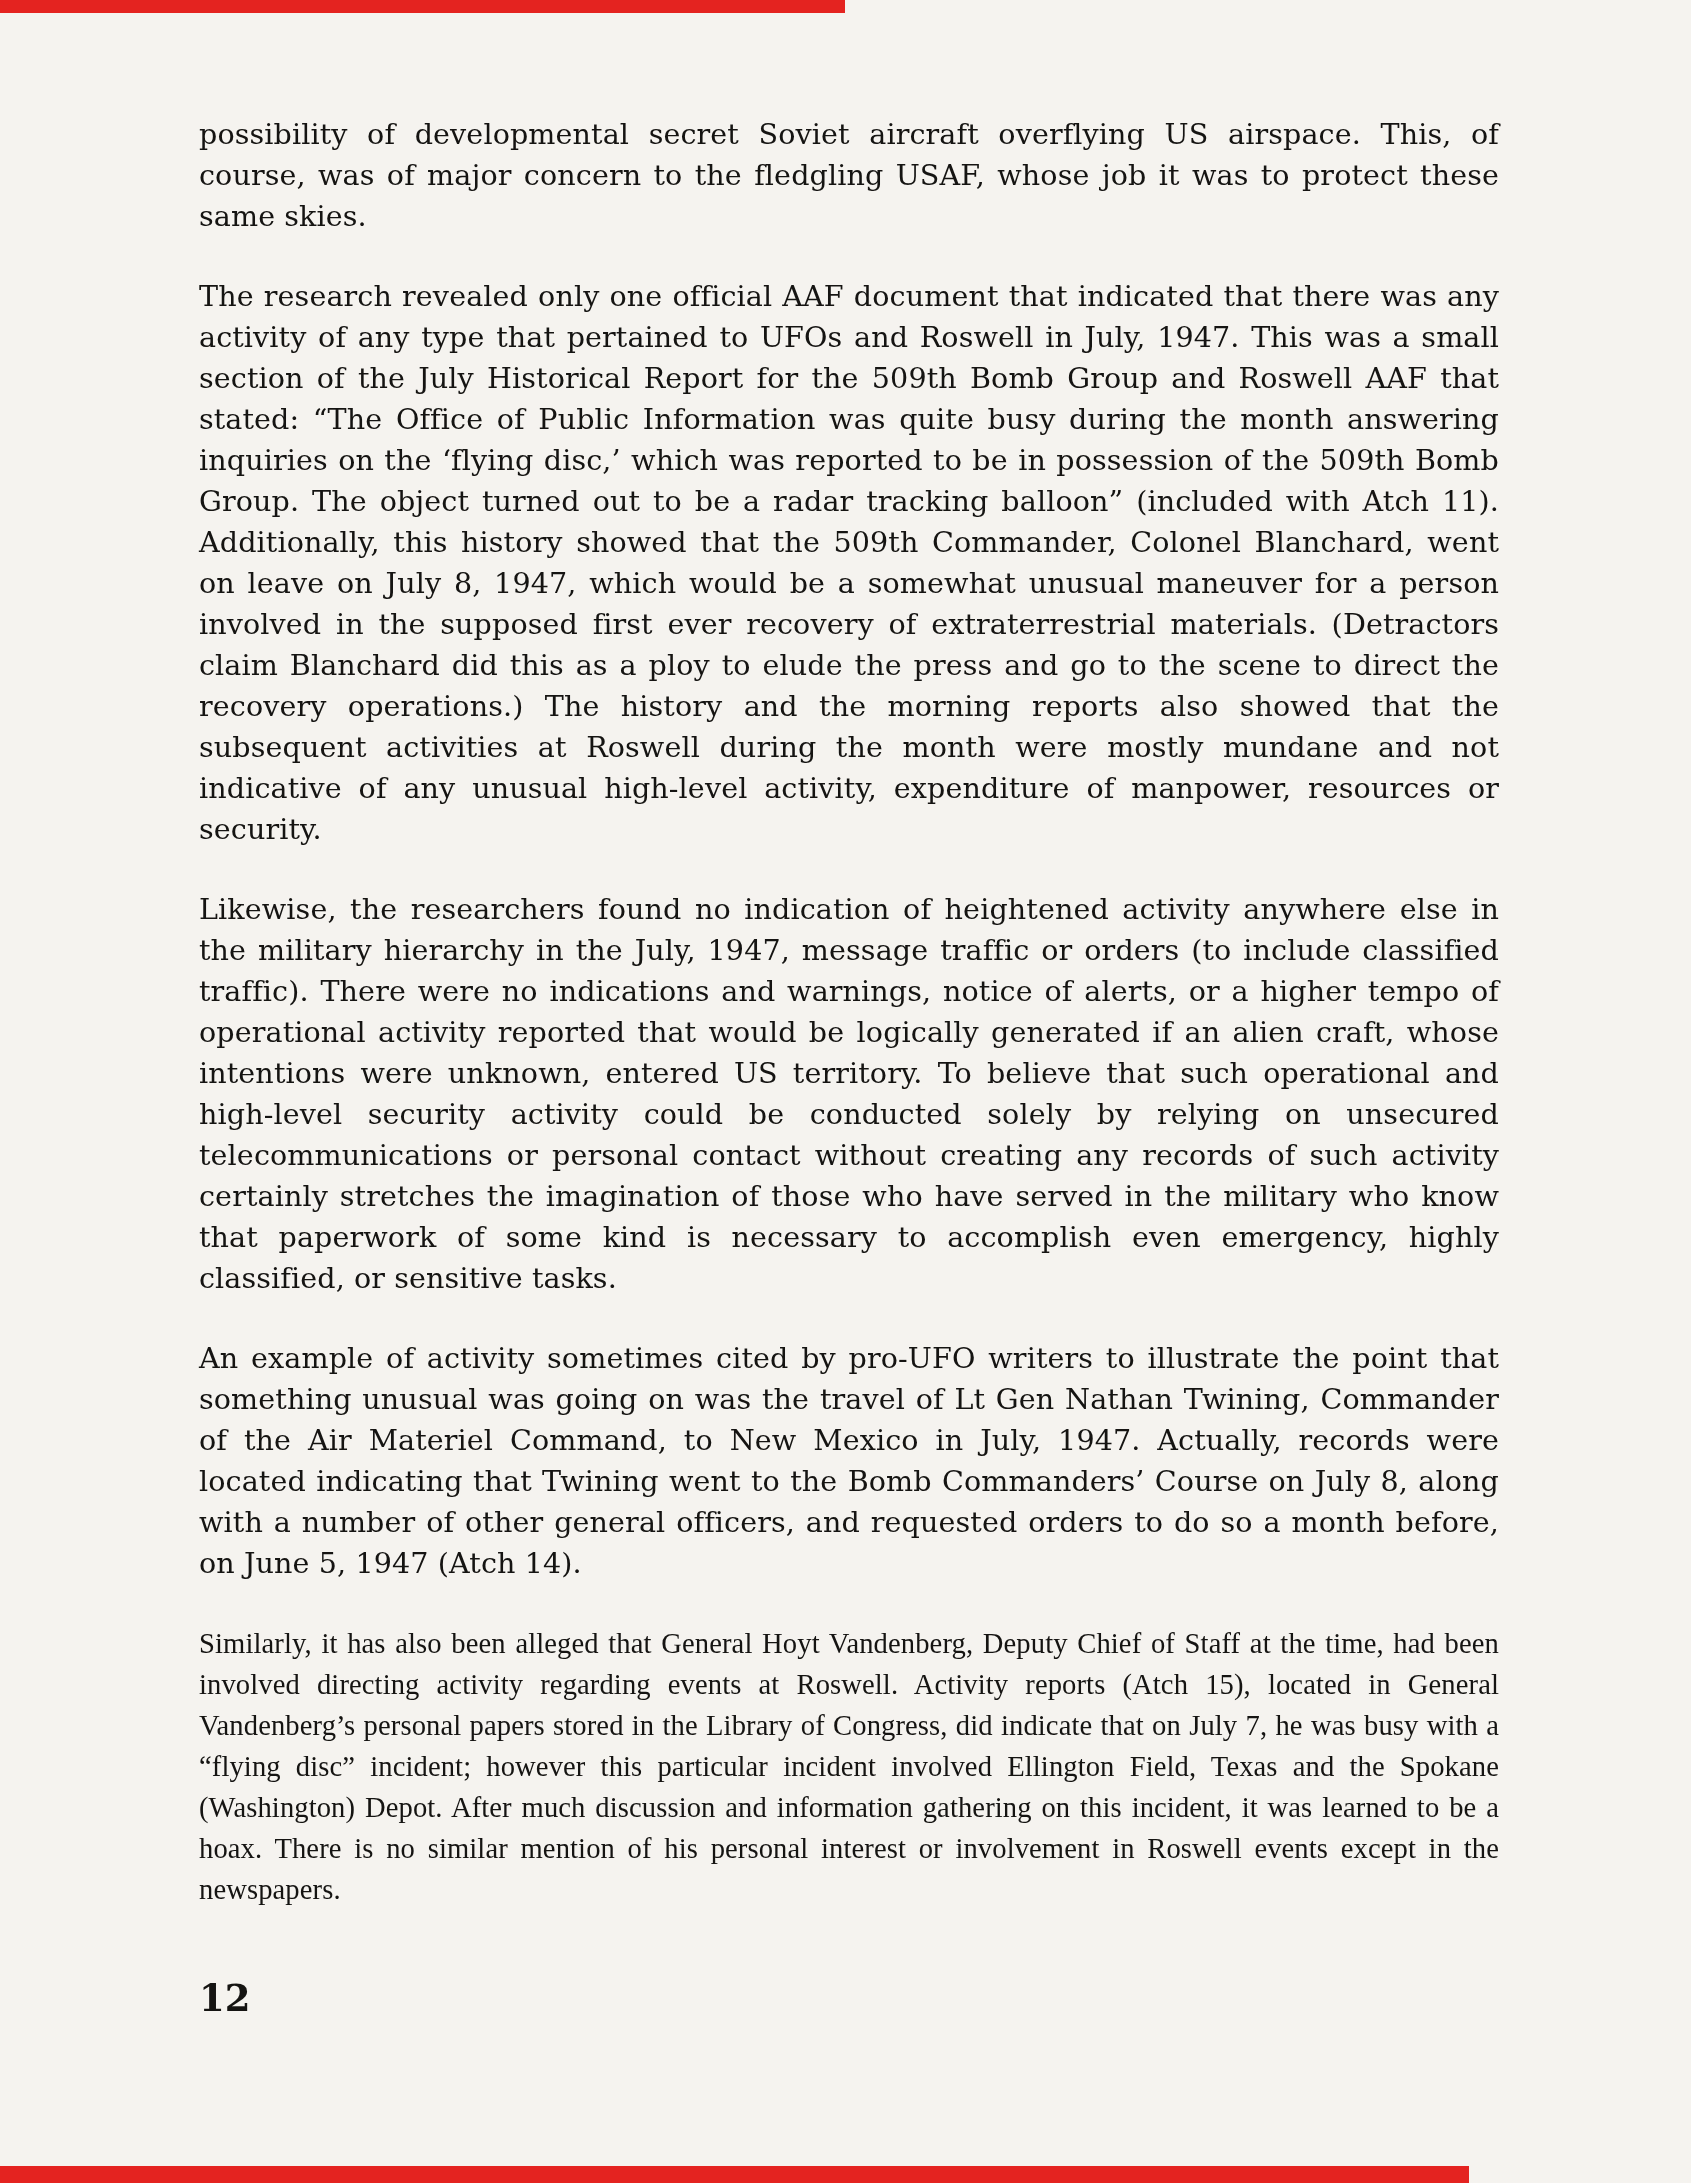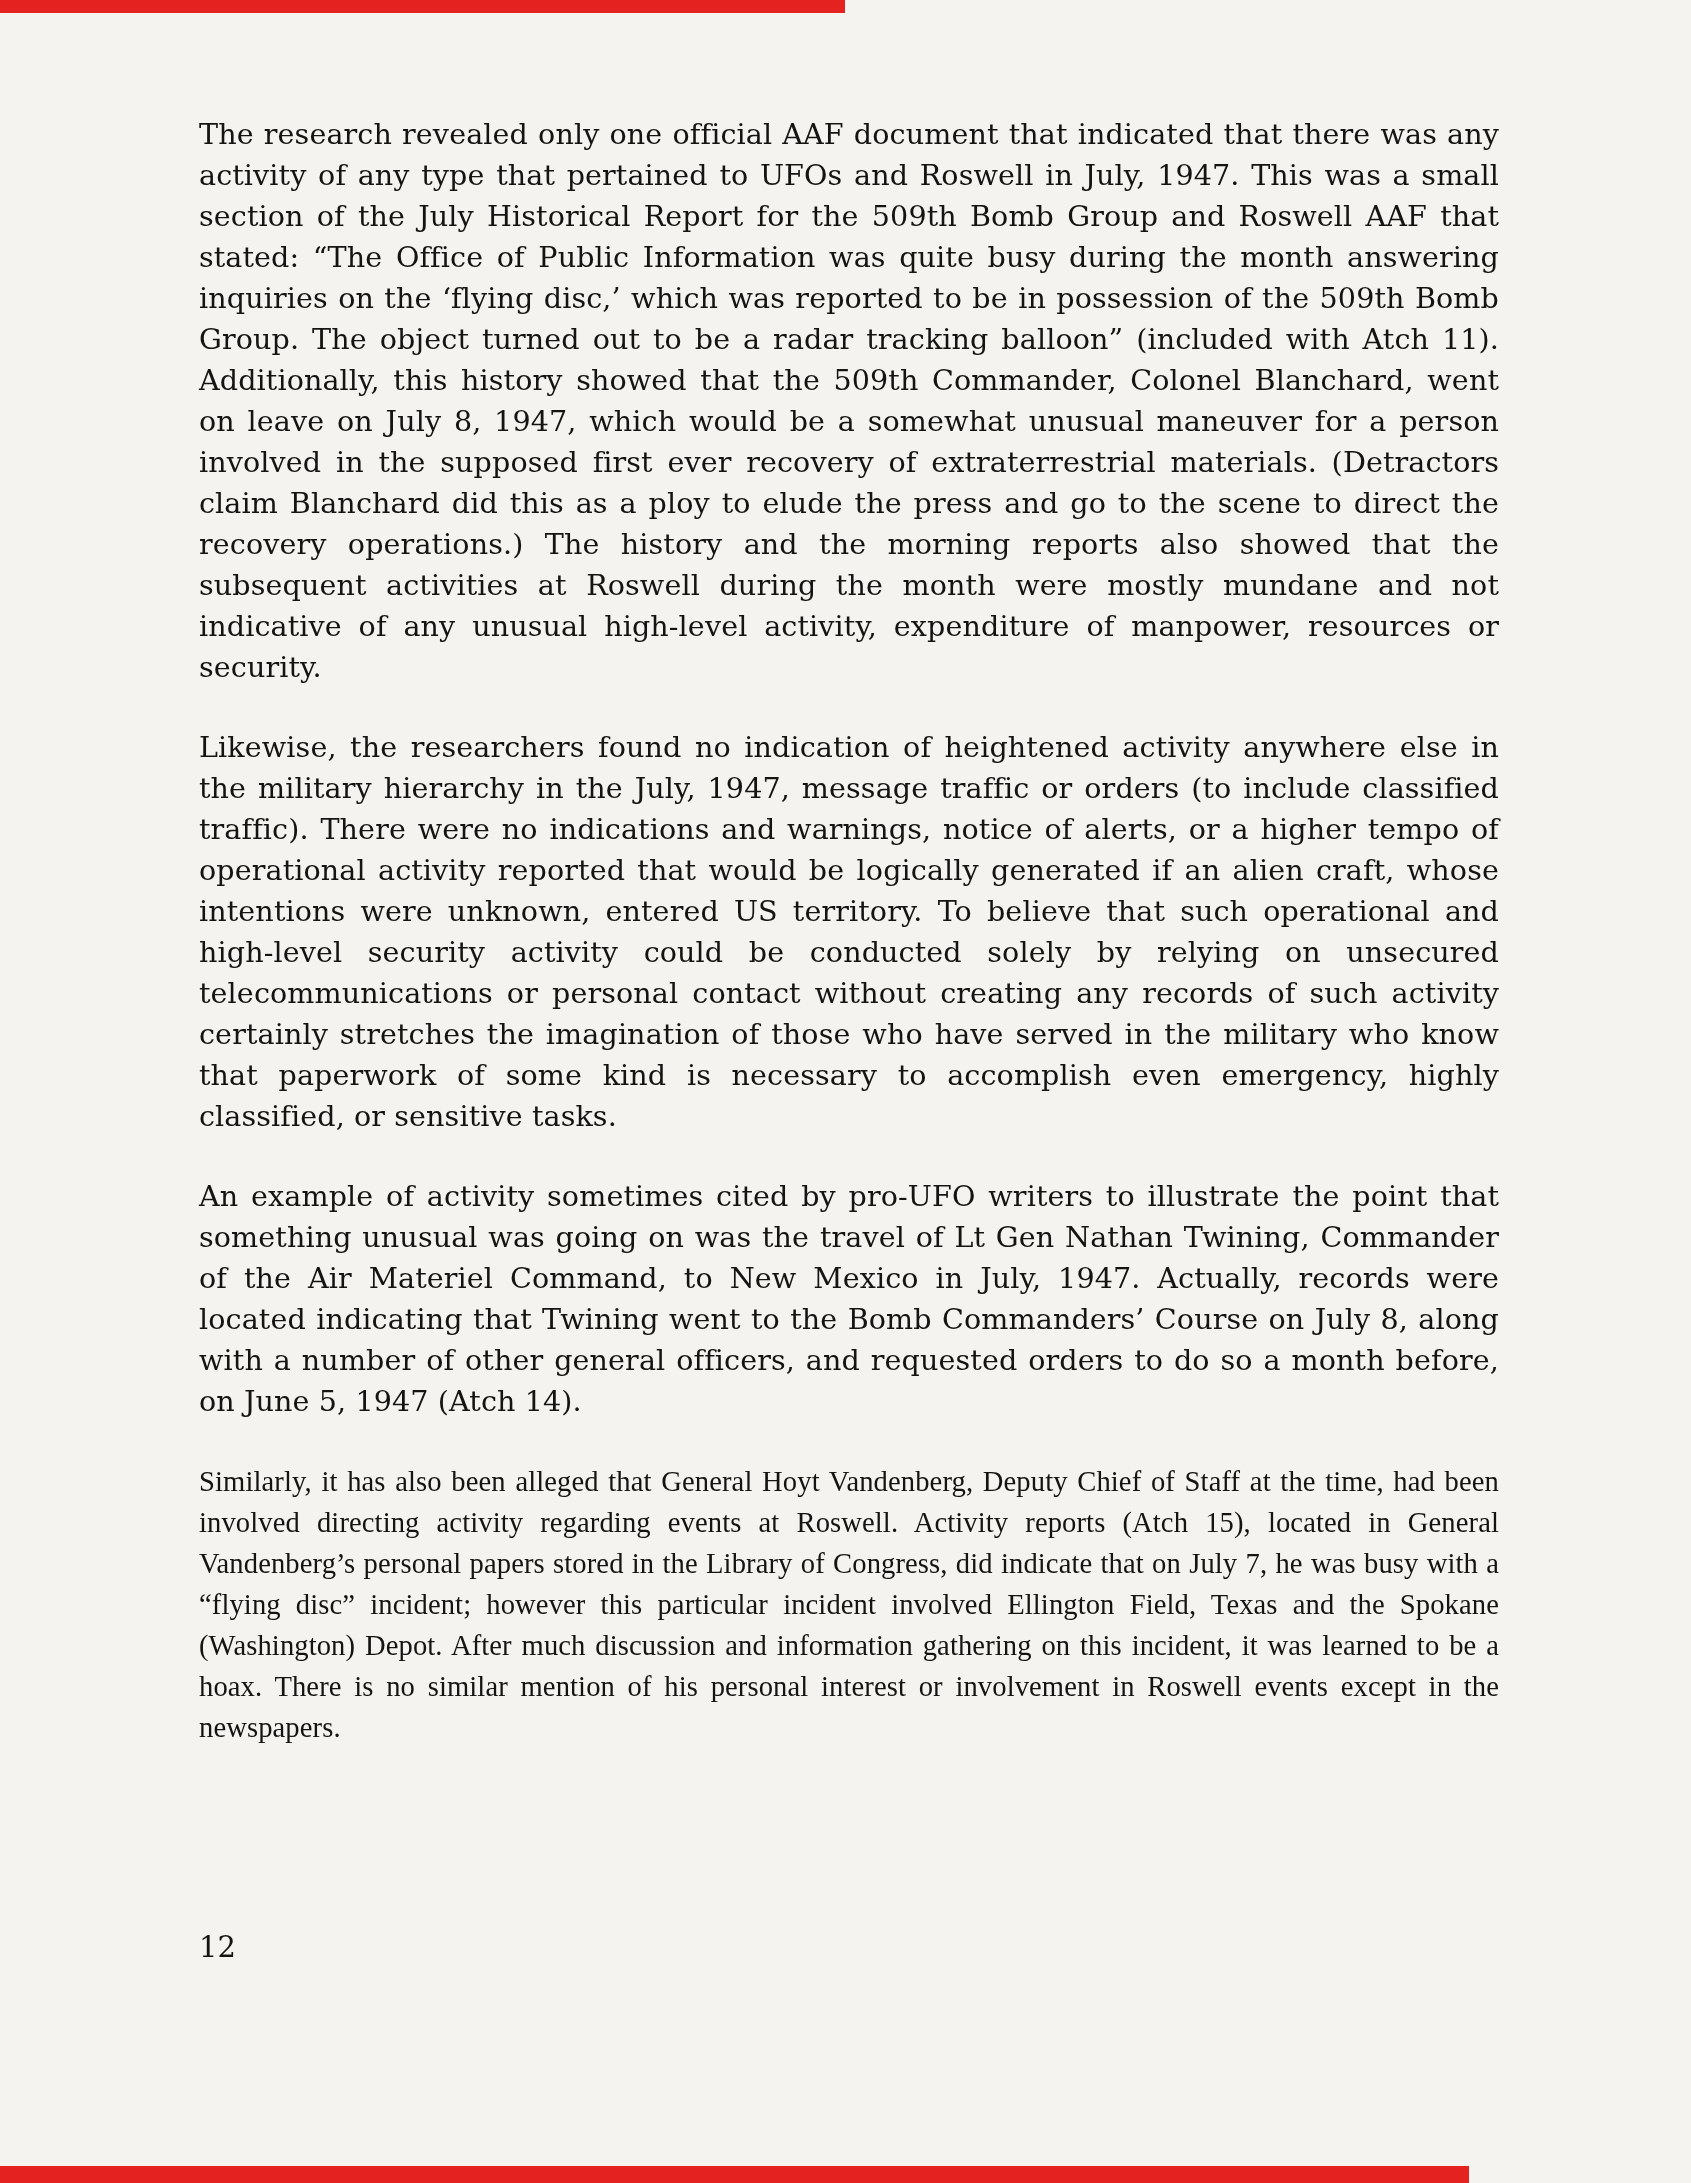--- a/index.html
+++ b/index.html
@@ -46,33 +46,35 @@
     text-justify: inter-word;
     letter-spacing: 0.1px;
   }
   .text-block p:last-child {
     margin-bottom: 0;
     font-family: Liberation Serif, serif;
   }
   .page-number {
     position: absolute;
     left: 199px;
-    top: 1927px;
-    font-size: 29px;
+    top: 1978px;
+    font-size: 37px;
     line-height: 41px;
+    font-weight: bold;
   }
 </style>
 </head>
 <body>
 
 <div class="scan-page">
 
   <div class="artifact-bar top" style="background: rgb(228, 35, 32);"></div>
 
   <div class="text-block">
+    <p>possibility of developmental secret Soviet aircraft overflying US airspace. This, of course, was of major concern to the fledgling USAF, whose job it was to protect these same skies.</p>
     <p>The research revealed only one official AAF document that indicated that there was any activity of any type that pertained to UFOs and Roswell in July, 1947. This was a small section of the July Historical Report for the 509th Bomb Group and Roswell AAF that stated: “The Office of Public Information was quite busy during the month answering inquiries on the ‘flying disc,’ which was reported to be in possession of the 509th Bomb Group. The object turned out to be a radar tracking balloon” (included with Atch 11). Additionally, this history showed that the 509th Commander, Colonel Blanchard, went on leave on July 8, 1947, which would be a somewhat unusual maneuver for a person involved in the supposed first ever recovery of extraterrestrial materials. (Detractors claim Blanchard did this as a ploy to elude the press and go to the scene to direct the recovery operations.) The history and the morning reports also showed that the subsequent activities at Roswell during the month were mostly mundane and not indicative of any unusual high-level activity, expenditure of manpower, resources or security.</p>
     <p>Likewise, the researchers found no indication of heightened activity anywhere else in the military hierarchy in the July, 1947, message traffic or orders (to include classified traffic). There were no indications and warnings, notice of alerts, or a higher tempo of operational activity reported that would be logically generated if an alien craft, whose intentions were unknown, entered US territory. To believe that such operational and high-level security activity could be conducted solely by relying on unsecured telecommunications or personal contact without creating any records of such activity certainly stretches the imagination of those who have served in the military who know that paperwork of some kind is necessary to accomplish even emergency, highly classified, or sensitive tasks.</p>
     <p>An example of activity sometimes cited by pro-UFO writers to illustrate the point that something unusual was going on was the travel of Lt Gen Nathan Twining, Commander of the Air Materiel Command, to New Mexico in July, 1947. Actually, records were located indicating that Twining went to the Bomb Commanders’ Course on July 8, along with a number of other general officers, and requested orders to do so a month before, on June 5, 1947 (Atch 14).</p>
     <p>Similarly, it has also been alleged that General Hoyt Vandenberg, Deputy Chief of Staff at the time, had been involved directing activity regarding events at Roswell. Activity reports (Atch 15), located in General Vandenberg’s personal papers stored in the Library of Congress, did indicate that on July 7, he was busy with a “flying disc” incident; however this particular incident involved Ellington Field, Texas and the Spokane (Washington) Depot. After much discussion and information gathering on this incident, it was learned to be a hoax. There is no similar mention of his personal interest or involvement in Roswell events except in the newspapers.</p>
   </div>
 
   <div class="page-number">12</div>
 
   <div class="artifact-bar bottom" style="background: rgb(228, 35, 32);"></div>
 

